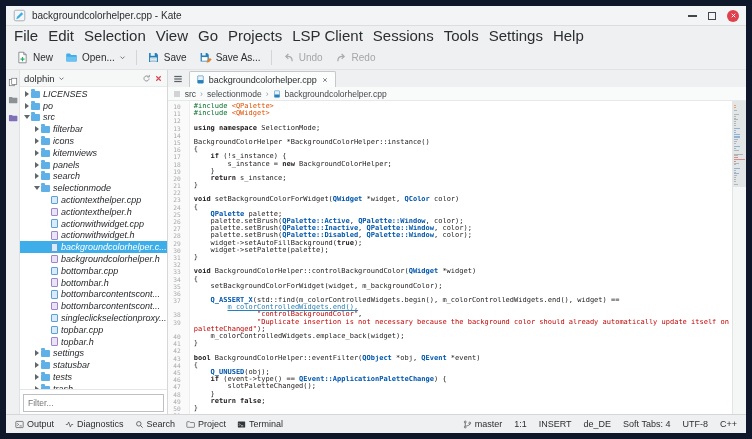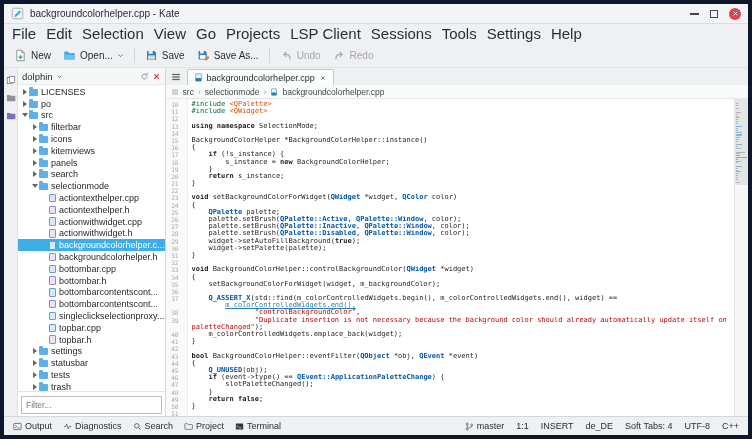--- a/index.html
+++ b/index.html
@@ -1,17 +1,17 @@
 <!DOCTYPE html>
 <html><head>
 <meta charset="utf-8">
 <style>
   html,body{margin:0;padding:0;background:#ffffff;}
   *{box-sizing:border-box;}
-  .window{width:752px;height:439px;border:4px solid #0f172a;background:#eff0f1;display:flex;flex-direction:column;overflow:hidden;font-family:"Liberation Sans",sans-serif;-webkit-font-smoothing:antialiased;}
+  .window{width:752px;height:439px;border:6px solid #0f172a;background:#eff0f1;display:flex;flex-direction:column;overflow:hidden;font-family:"Liberation Sans",sans-serif;-webkit-font-smoothing:antialiased;}
 
   
   .titlebar{flex:0 0 20px;display:flex;align-items:center;padding:0 7px;background:#f3f4f5;border-bottom:1px solid #dcdddd;}
   .title-text{font-size:10px;color:#2b2e31;margin-left:6px;}
   .win-controls{margin-left:auto;display:flex;align-items:center;gap:11px;}
   .btn-min b{display:block;width:9px;height:2px;background:#41464b;}
   .btn-max b{display:block;width:8px;height:8px;border:1.5px solid #41464b;}
   .btn-close{width:12px;height:12px;border-radius:50%;background:#e0424d;display:flex;align-items:center;justify-content:center;}
   .btn-close svg{width:7px;height:7px;}
 
@@ -29,21 +29,21 @@
   .ic svg{width:100%;height:100%;display:block;}
   .s13{width:13px;height:13px;}.s10{width:10px;height:10px;}.s9{width:9px;height:9px;}.s8{width:8px;height:8px;}.s7{width:7px;height:7px;}
 
   
   .main{flex:1;display:flex;min-height:0;}
   .iconstrip{flex:0 0 14px;background:#eff0f1;border-right:1px solid #e0e1e2;display:flex;flex-direction:column;align-items:center;padding-top:7px;gap:8px;}
 
   .projpanel{flex:0 0 134px;background:#ffffff;border-right:1px solid #d6d7d8;display:flex;flex-direction:column;min-height:0;}
   .projhead{flex:0 0 17px;display:flex;align-items:center;gap:3px;padding:0 4px;background:#f6f7f7;border-bottom:1px solid #e8e9ea;font-size:9.5px;color:#2b2e31;}
   .projhead .spacer{flex:1;}
-  .tree{flex:1;overflow:hidden;padding-top:1px;}
+  .tree{flex:1;overflow:hidden;padding-top:1px;font-style:italic;}
   .tree-row{display:flex;align-items:center;height:11.8px;font-size:9px;color:#26292c;white-space:nowrap;overflow:hidden;}
   .tree-row.sel{background:#3daee9;color:#ffffff;}
   .arrow{flex:0 0 8px;display:flex;justify-content:center;}
   .arrow i{width:0;height:0;display:block;}
   .arrow i.right{border-top:3px solid transparent;border-bottom:3px solid transparent;border-left:4px solid #61666b;}
   .arrow i.down{border-left:3px solid transparent;border-right:3px solid transparent;border-top:4px solid #61666b;}
   .tree-ico{flex:0 0 auto;margin-right:3px;}
   .ico-folder{width:9px;height:7px;background:#5fb0e6;border-radius:1px;position:relative;margin-top:1px;}
   .ico-folder:before{content:"";position:absolute;top:-2px;left:0;width:4px;height:2px;background:#5fb0e6;border-radius:1px 1px 0 0;}
   .ico-cpp{width:7px;height:8.5px;background:#d9eafa;border:1px solid #5f9fd3;border-radius:1px;}

